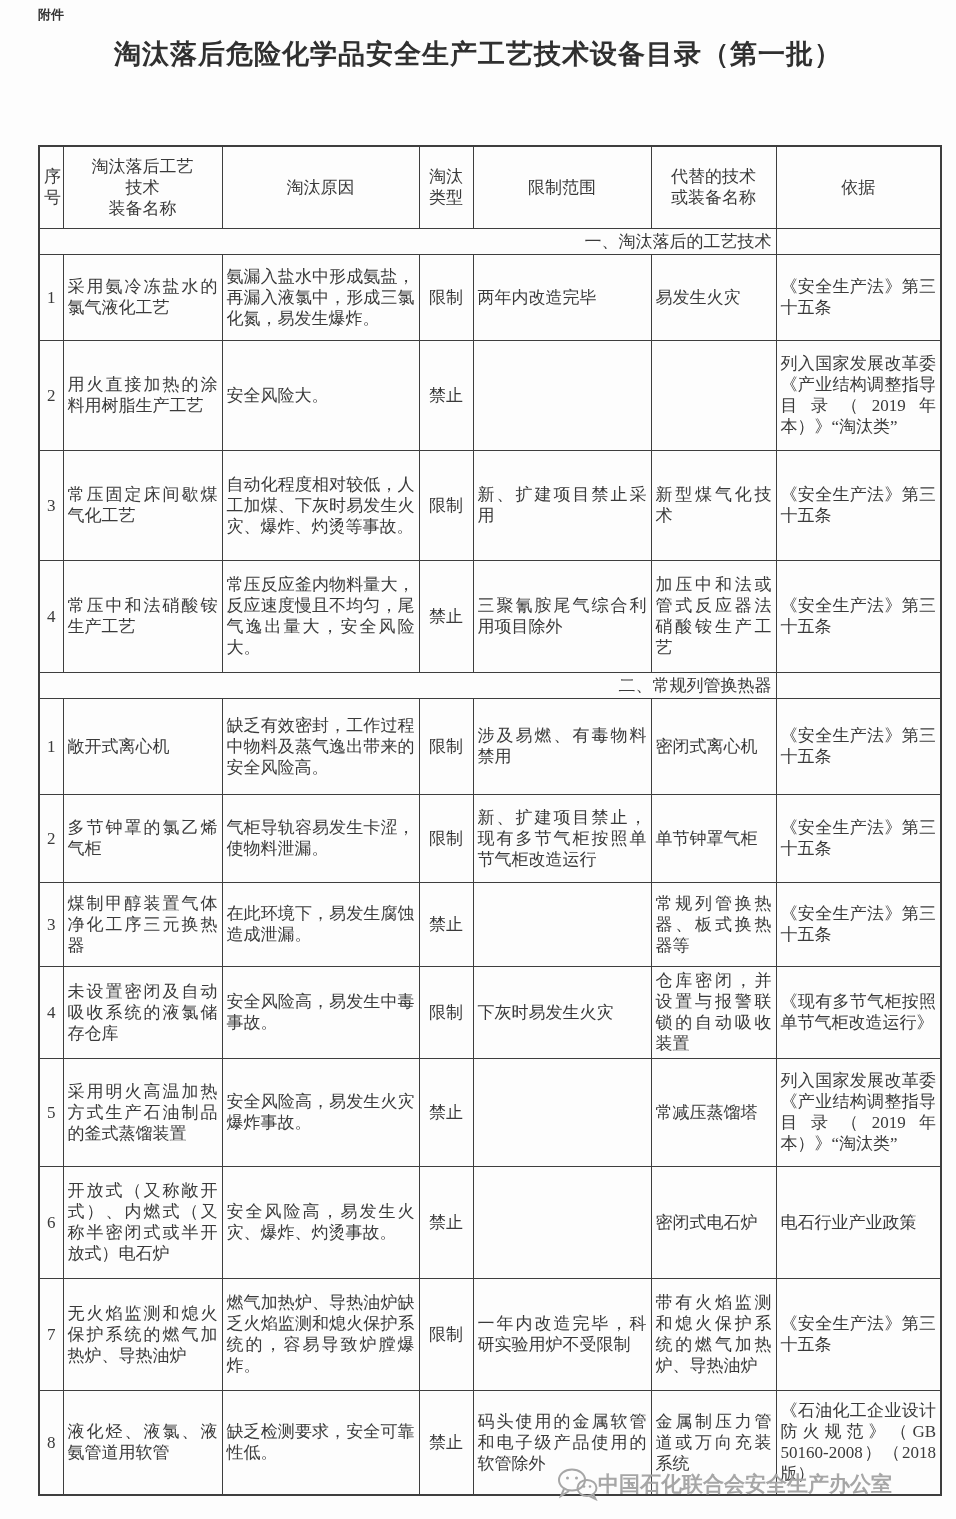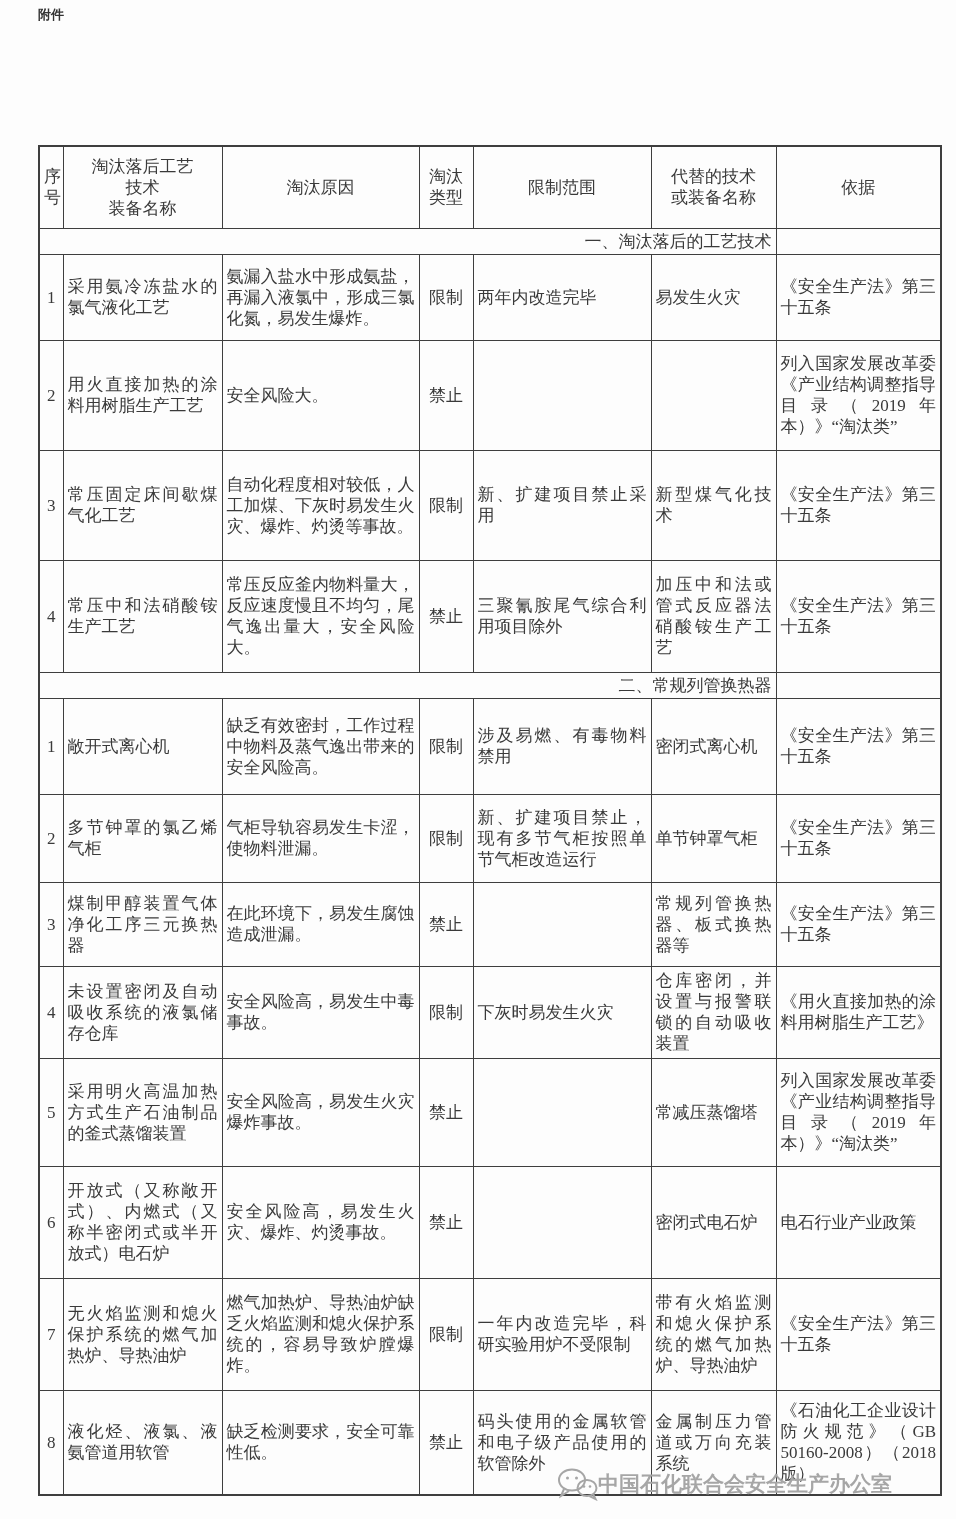--- a/index.html
+++ b/index.html
@@ -46,20 +46,21 @@
   }
   .watermark svg { display:block; }
 </style>
 </head>
 <body>
 
 <div class="page">
 
   <div class="attachment">附件</div>
 
+  <div class="title">淘汰落后危险化学品安全生产工艺技术设备目录（第一批）</div>
 
   <table class="catalog">
     <colgroup>
       <col style="width:24px">
         <col style="width:159px">
         <col style="width:197px">
       <col style="width:54px">
         <col style="width:178px">
         <col style="width:125px">
       <col style="width:165px">
@@ -160,21 +161,21 @@
         <td class="jus">《安全生产法》第三十五条</td>
       </tr>
 
       <tr style="height:92px">
         <td class="cen">4</td>
         <td class="jus">未设置密闭及自动吸收系统的液氯储存仓库</td>
         <td class="jus">安全风险高，易发生中毒事故。</td>
         <td class="cen">限制</td>
         <td class="jus">下灰时易发生火灾</td>
         <td class="jus">仓库密闭，并设置与报警联锁的自动吸收装置</td>
-        <td class="jus">《用火直接加热的涂料用树脂生产工艺》</td>
+        <td class="jus">《现有多节气柜按照单节气柜改造运行》</td>
       </tr>
 
       <tr style="height:108px">
         <td class="cen">5</td>
         <td class="jus">采用明火高温加热方式生产石油制品的釜式蒸馏装置</td>
         <td class="jus">安全风险高，易发生火灾爆炸事故。</td>
         <td class="cen">禁止</td>
         <td class="jus"></td>
         <td class="jus">常减压蒸馏塔</td>
         <td class="jus">列入国家发展改革委《产业结构调整指导目录（2019年本）》“淘汰类”</td>

